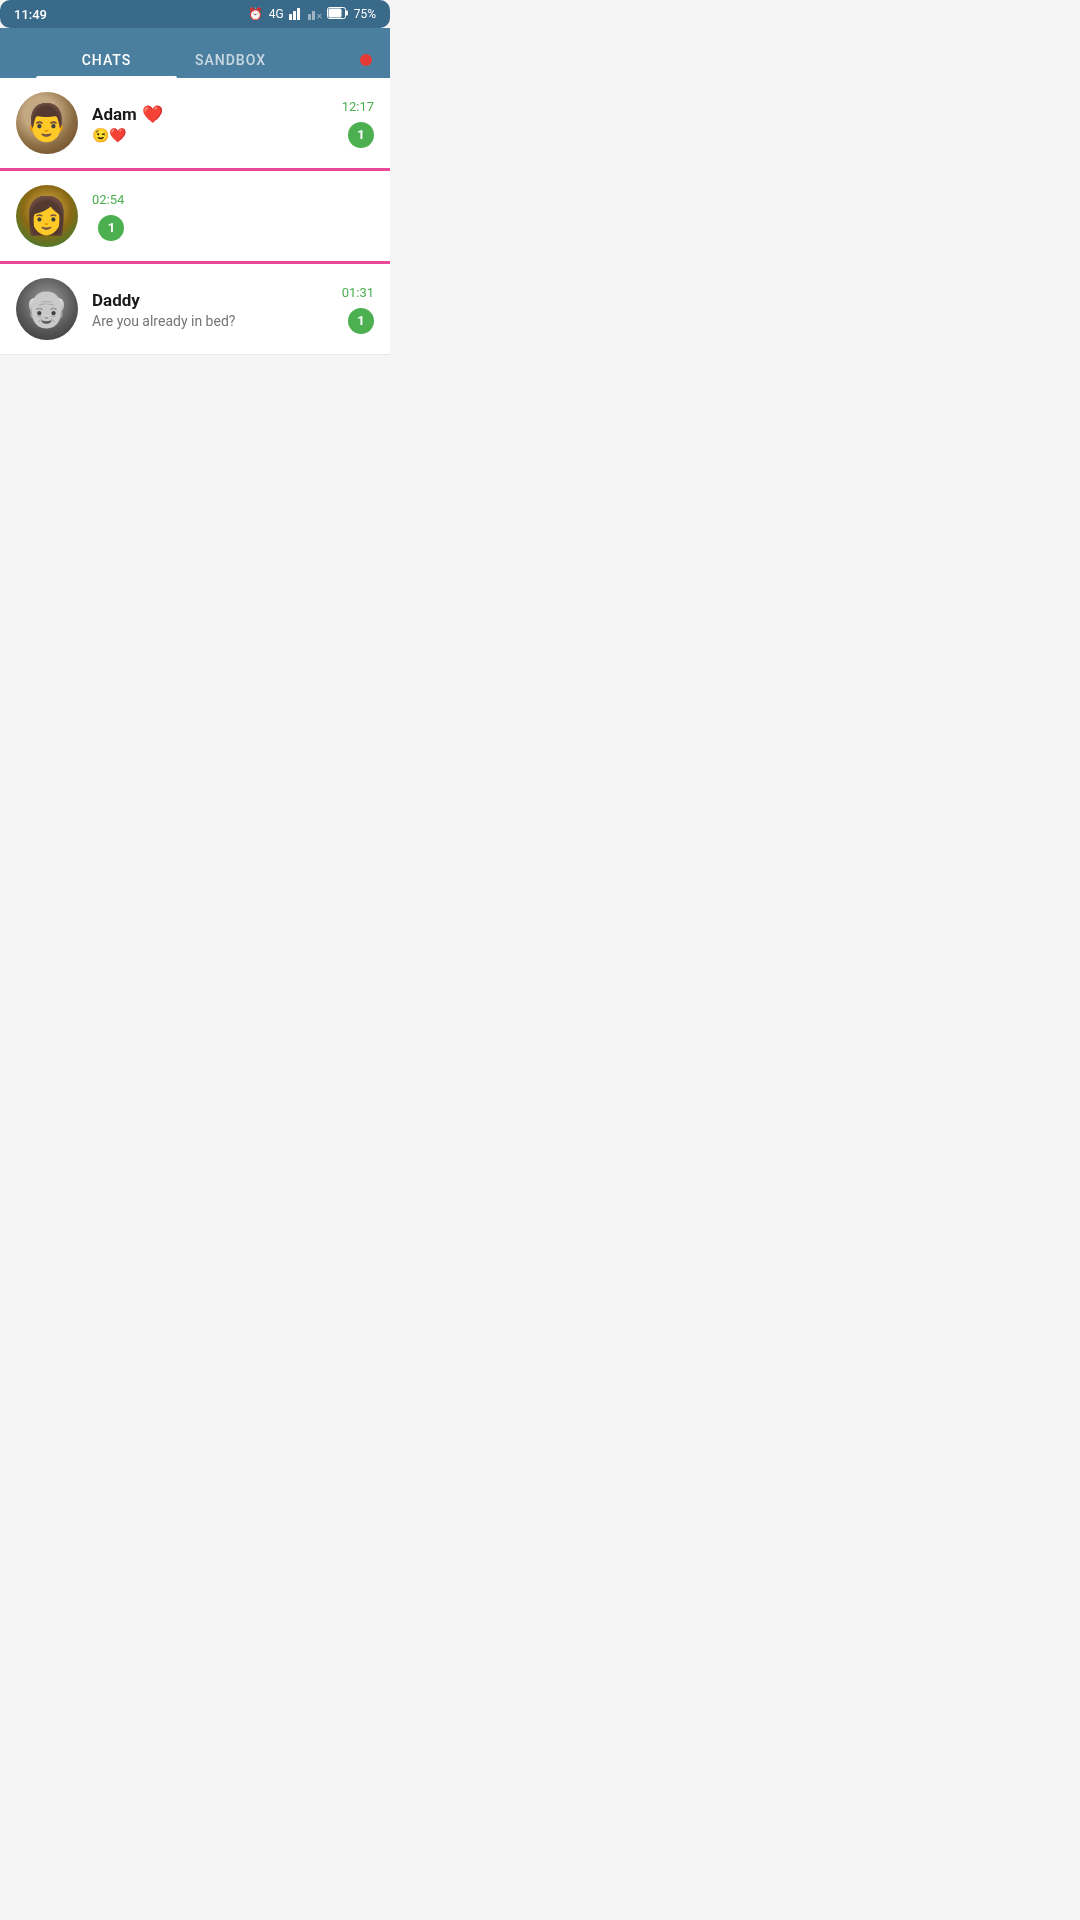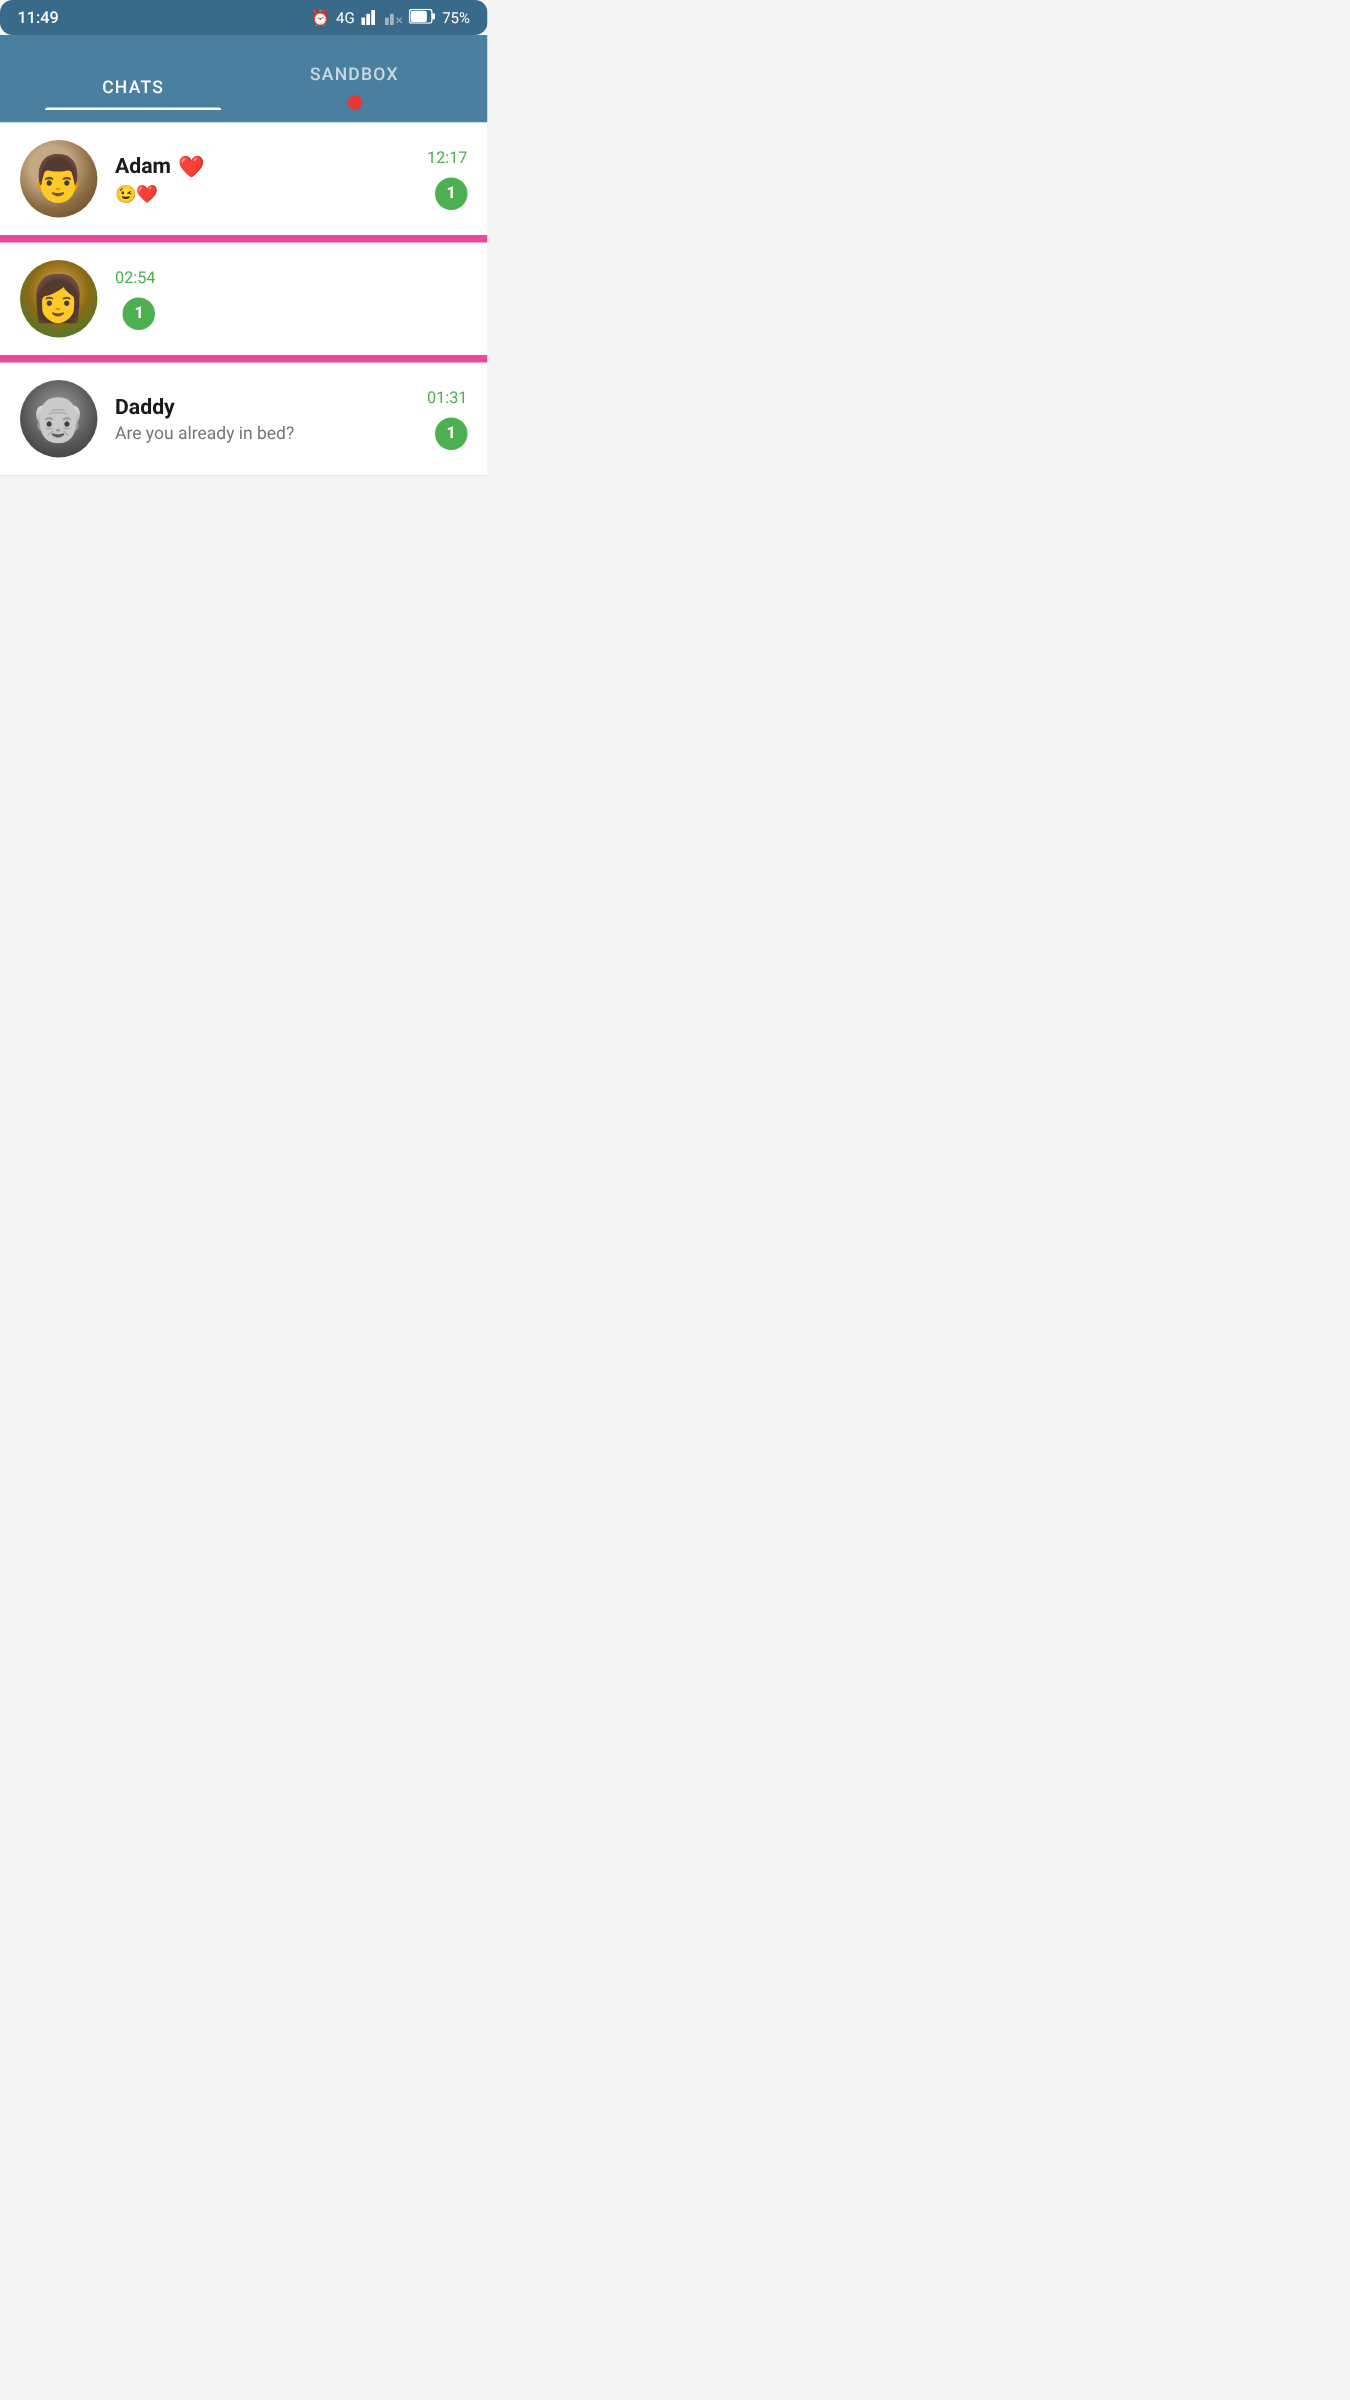--- a/index.html
+++ b/index.html
@@ -91,39 +91,38 @@
       width: 80%;
       height: 2.5px;
       background: white;
       border-radius: 2px 2px 0 0;
     }
     .tab-sandbox {
       display: flex;
       align-items: center;
       justify-content: space-between;
       gap: 8px;
-      flex-direction: column;
     }
     .red-dot {
       width: 12px;
       height: 12px;
       background: #e53935;
       border-radius: 50%;
       display: inline-block;
     }
 
     
     .chat-list {
       background: white;
     }
     .chat-item {
       display: flex;
       align-items: center;
       padding: 14px 16px;
-      border-bottom: 6px solid #ec4899;
+      border-bottom: 3px solid #ec4899;
       cursor: pointer;
       gap: 14px;
     }
     .chat-item:last-child {
       border-bottom: 1px solid #e8e8e8;
     }
     .avatar {
       width: 62px;
       height: 62px;
       border-radius: 50%;

